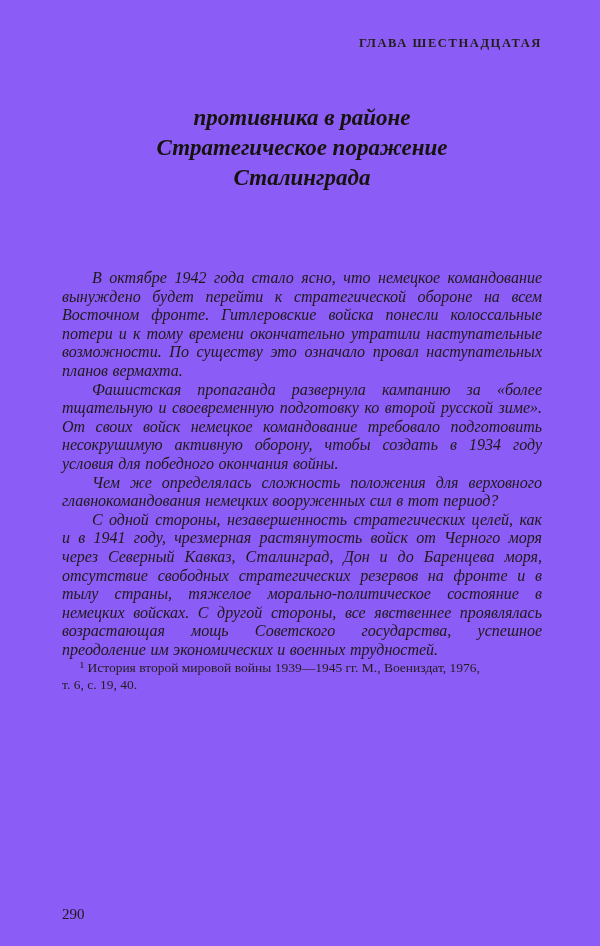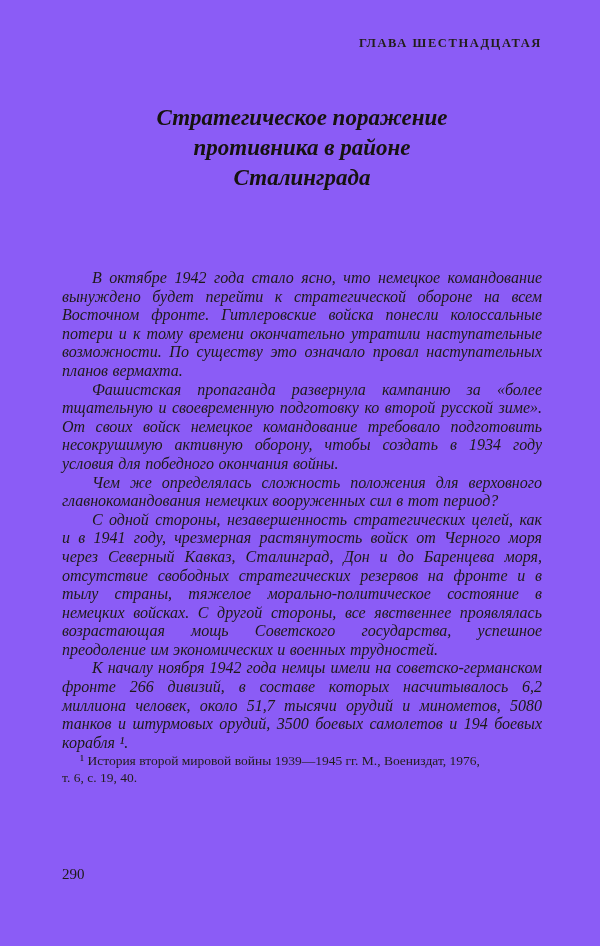--- a/index.html
+++ b/index.html
@@ -57,44 +57,43 @@
       font-size: 13.5px;
       line-height: 17px;
       color: #211e1a;
     }
     .footnote-line.first {
       text-indent: 18px;
     }
     .page-number {
       position: absolute;
       left: 62px;
-      top: 866px;
+      top: 906px;
       font-size: 15px;
       color: #1d1a17;
     }
   </style>
 </head>
 <body>
 
 <div class="page">
 
   <div class="running-head">ГЛАВА ШЕСТНАДЦАТАЯ</div>
 
   <h1 class="chapter-title">
+    <span class="title-line">противника в районе</span>
     <span class="title-line">Стратегическое поражение</span>
-    <span class="title-line">противника в районе</span>
     <span class="title-line">Сталинграда</span>
   </h1>
 
   <div class="body-text">
     <p lang="ru">В октябре 1942 года стало ясно, что немецкое командование вынуждено будет перейти к стратегической обороне на всем Восточном фронте. Гитлеровские войска понесли колоссальные потери и к тому времени окончательно утратили наступательные возможности. По существу это означало провал наступательных планов вермахта.</p>
     <p lang="ru">Фашистская пропаганда развернула кампанию за «более тщательную и своевременную подготовку ко второй русской зиме». От своих войск немецкое командование требовало подготовить несокрушимую активную оборону, чтобы создать в 1934 году условия для победного окончания войны.</p>
     <p lang="ru">Чем же определялась сложность положения для верховного главнокомандования немецких вооруженных сил в тот период?</p>
     <p lang="ru">С одной стороны, незавершенность стратегических целей, как и в 1941 году, чрезмерная растянутость войск от Черного моря через Северный Кавказ, Сталинград, Дон и до Баренцева моря, отсутствие свободных стратегических резервов на фронте и в тылу страны, тяжелое морально-политическое состояние в немецких войсках. С другой стороны, все явственнее проявлялась возрастающая мощь Советского государства, успешное преодоление им экономических и военных трудностей.</p>
-    <p lang="ru">К началу ноября 1942 года немцы имели на советско-германском фронте 266 дивизий, в составе которых насчитывалось 6,2 миллиона человек, около 51,7 тысячи орудий и минометов, 5080 танков и штурмовых орудий, 3500 боевых самолетов и 194 боевых корабля ¹.</p>
   </div>
 
   <div class="footnote">
     <div class="footnote-line first">¹ История второй мировой войны 1939—1945 гг. М., Воениздат, 1976,</div>
     <div class="footnote-line">т. 6, с. 19, 40.</div>
   </div>
 
   <div class="page-number">290</div>
 
 </div>

